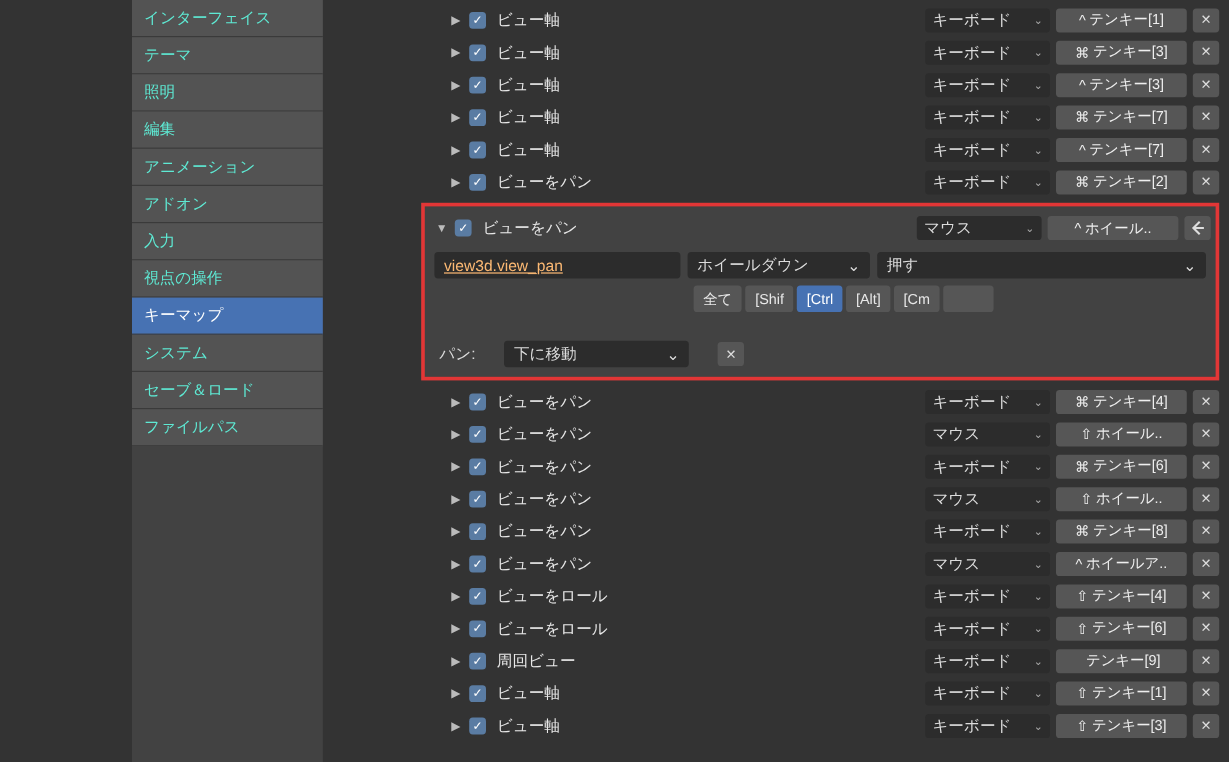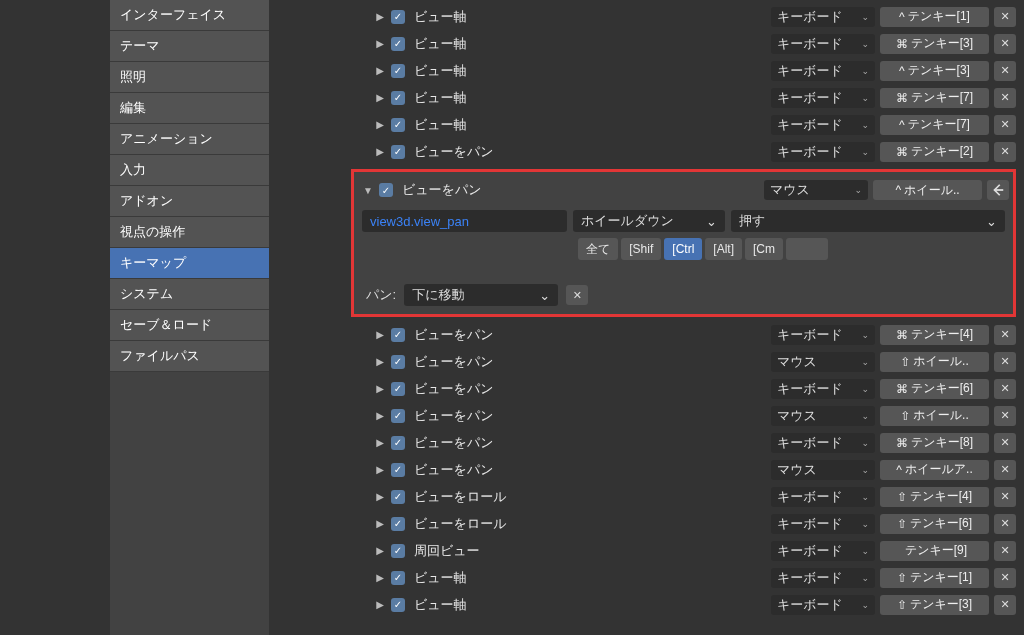--- a/index.html
+++ b/index.html
@@ -17,21 +17,21 @@
   width: 159px;
   background: #424242;
   flex-shrink: 0;
   margin-left: 110px;
 }
 .sidebar-item {
   padding: 6px 10px;
   background: #535353;
   border-bottom: 1px solid #3a3a3a;
   cursor: pointer;
-  color: #ffffff;
+  color: #5eead4;
 }
 .sidebar-item.active {
   background: #4772b3;
   color: #fff;
 }
 .main {
   flex: 1;
   padding: 0;
   overflow: hidden;
 }
@@ -144,23 +144,24 @@
   display: flex;
   gap: 6px;
   align-items: center;
 }
 .text-input {
   flex: 0 0 205px;
   height: 22px;
   background: #2c2c2c;
   border-radius: 3px;
   padding: 0 8px;
-  color: #3b82f6;
-  display: flex;
-  align-items: center;
+  color: #fdba74;
+  display: flex;
+  align-items: center;
+  text-decoration: underline;
 }
 .sub-select {
   width: 152px;
   height: 22px;
   background: #2c2c2c;
   border-radius: 3px;
   padding: 0 8px;
   display: flex;
   align-items: center;
   justify-content: space-between;
@@ -197,21 +198,21 @@
   cursor: pointer;
   font-size: 12px;
 }
 .mod-btn.active {
   background: #4772b3;
   color: #fff;
 }
 .mod-empty { width: 42px; }
 .body-row3 {
   display: flex;
-  gap: 8px;
+  gap: 24px;
   align-items: center;
   margin-top: 24px;
 }
 .field-label {
   color: #ddd;
   padding-left: 4px;
 }
 .pan-select {
   width: 154px;
   height: 22px;
@@ -239,22 +240,22 @@
 </style>
 </head>
 <body>
 
 <div class="sidebar" id="sidebar">
     <div class="sidebar-item">インターフェイス</div>
     <div class="sidebar-item">テーマ</div>
     <div class="sidebar-item">照明</div>
     <div class="sidebar-item">編集</div>
     <div class="sidebar-item">アニメーション</div>
+    <div class="sidebar-item">アドオン</div>
     <div class="sidebar-item">入力</div>
-    <div class="sidebar-item">アドオン</div>
     <div class="sidebar-item">視点の操作</div>
     <div class="sidebar-item active">キーマップ</div>
     <div class="sidebar-item">システム</div>
     <div class="sidebar-item">セーブ＆ロード</div>
     <div class="sidebar-item">ファイルパス</div>
   </div>
 
 <div class="main">
   <div style="height:3px"></div>
   <div id="rows-before">

